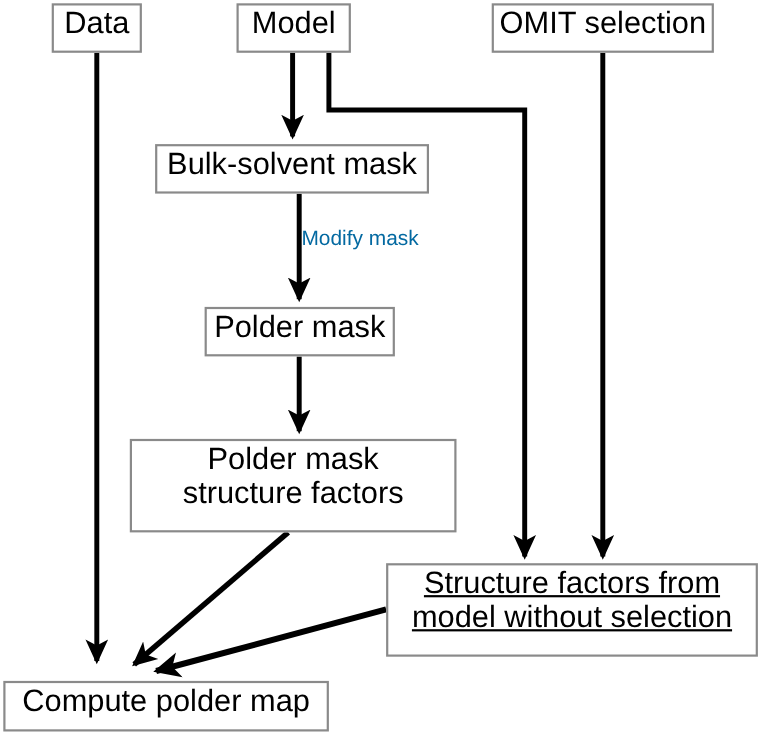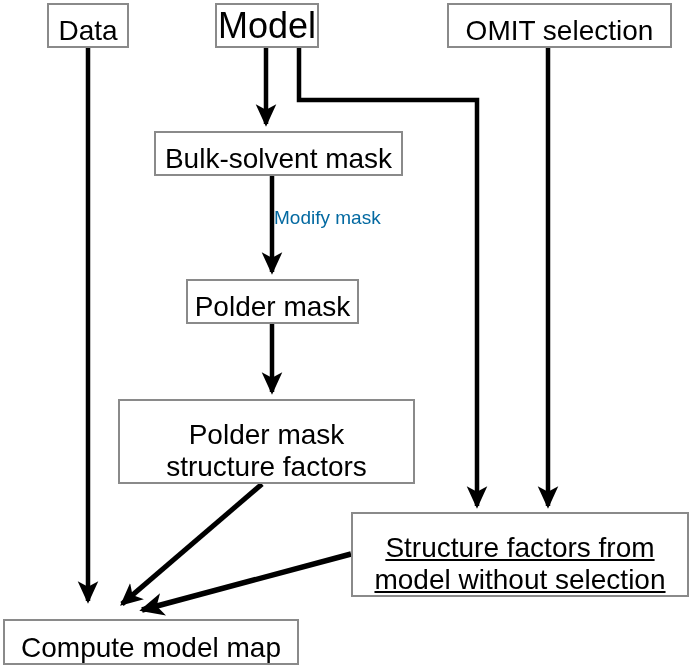--- a/index.html
+++ b/index.html
@@ -23,32 +23,32 @@
     top: 0;
     width: 692px;
     height: 672px;
   }
   .node {
     position: absolute;
     box-sizing: border-box;
     background: #ffffff;
     border: 2px solid #8a8a8a;
     display: flex;
-    align-items: flex-end;
+    align-items: flex-start;
     justify-content: center;
     text-align: center;
     color: #000000;
     line-height: 1.12;
     white-space: pre-line;
     z-index: 3;
   }
   .n-data      { left: 47px;  top: 3px;   width: 82px;  height: 45px;  font-size: 28px; }
-  .n-model     { left: 215px; top: 3px;   width: 104px; height: 45px;  font-size: 36px; }
-  .n-omit      { left: 447px; top: 3px;   width: 225px; height: 45px;  font-size: 28px; }
-  .n-bulk      { left: 154px; top: 131px; width: 249px; height: 45px;  font-size: 28px; }
+  .n-model     { left: 215px; top: 3px;   width: 104px; height: 45px;  font-size: 28px; }
+  .n-omit      { left: 447px; top: 3px;   width: 202px; height: 45px;  font-size: 28px; }
+  .n-bulk      { left: 141px; top: 131px; width: 249px; height: 45px;  font-size: 28px; }
   .n-polder    { left: 186px; top: 279px; width: 173px; height: 45px;  font-size: 28px; }
   .n-pmsf      { left: 118px; top: 399px; width: 297px; height: 85px;  font-size: 28px; }
   .n-sffm      { left: 351px; top: 512px; width: 338px; height: 85px;  font-size: 28px; text-decoration: underline; }
   .n-compute   { left: 3px;   top: 619px; width: 296px; height: 46px;  font-size: 28px; }
 
   .edge-label {
     position: absolute;
     font-size: 19px;
     color: #0369a1;
     white-space: nowrap;
@@ -112,18 +112,18 @@
     <span>Polder mask
 structure factors</span>
   </div>
 
   <div class="node n-sffm">
     <span>Structure factors from
 model without selection</span>
   </div>
 
   <div class="node n-compute">
-    <span>Compute model map</span>
+    <span>Compute polder map</span>
   </div>
 
   <div class="edge-label lbl-modify">Modify mask</div>
 
 </div>
 
 </body></html>

